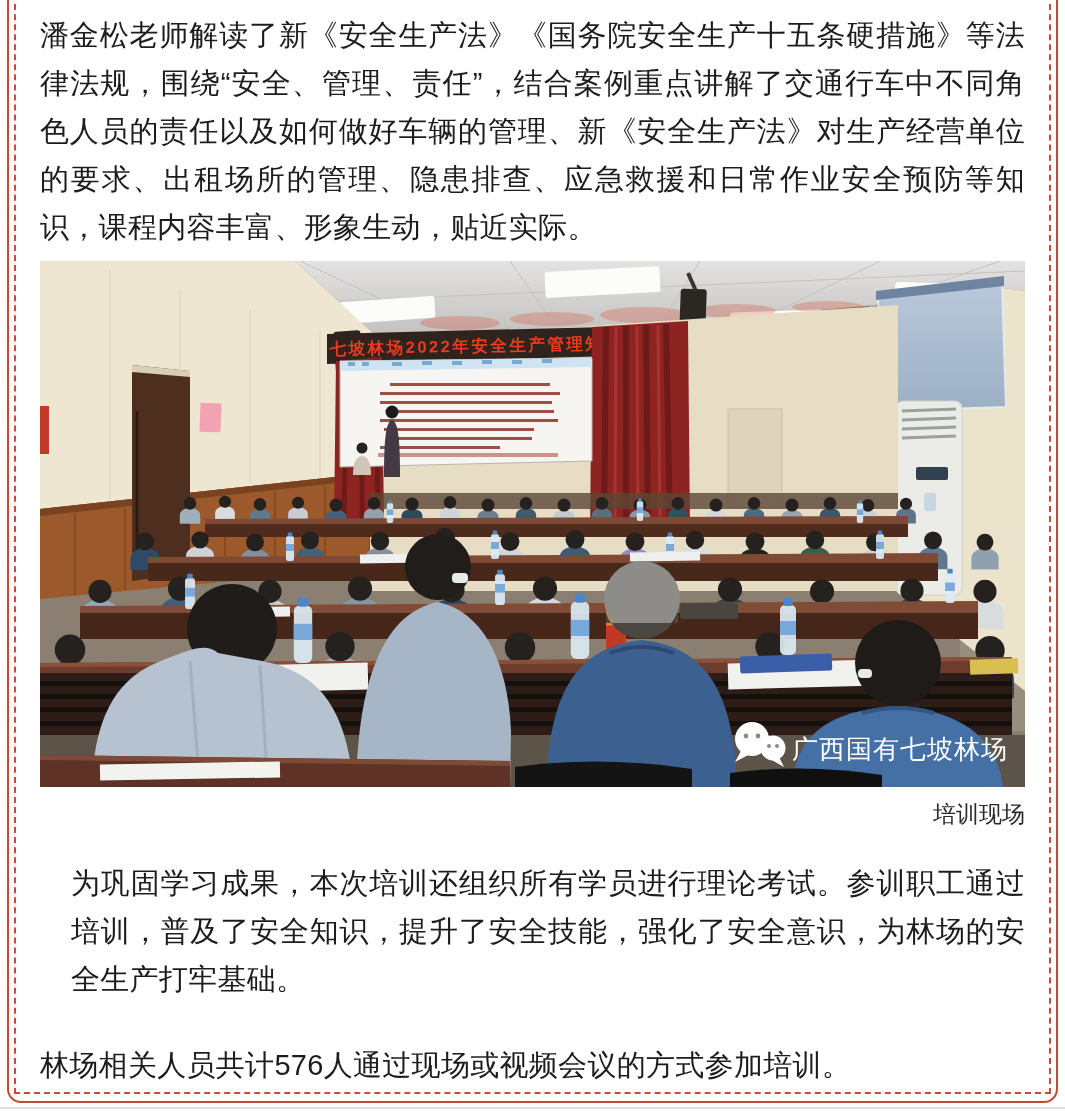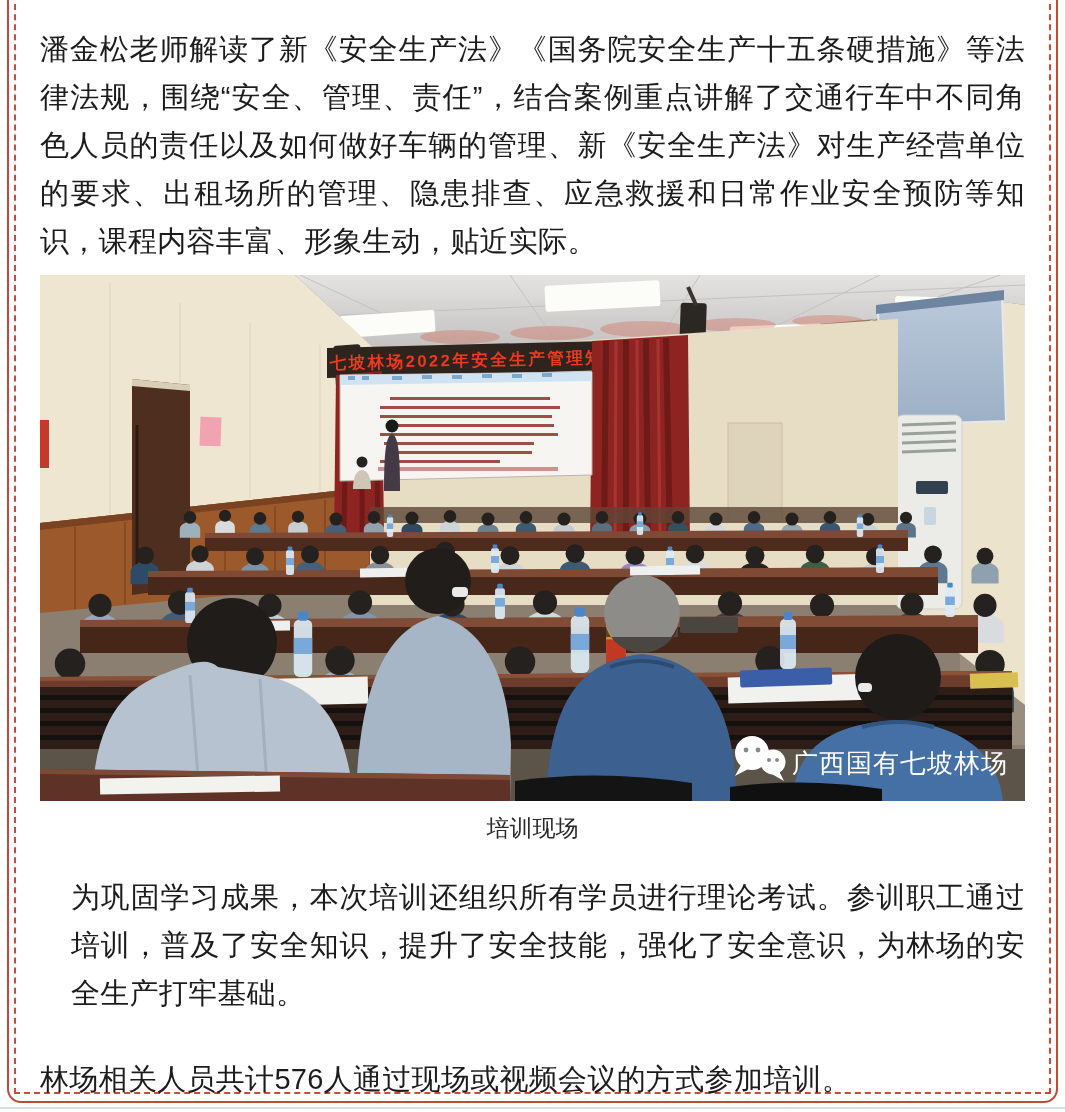--- a/index.html
+++ b/index.html
@@ -31,32 +31,32 @@
   }
   .body-text{
     margin:0;
     font-size:29px;
     line-height:48px;
     color:#1c1c1c;
     text-align:justify;
     text-justify:inter-ideograph;
     letter-spacing:0.3px;
   }
-  .p1{margin-top:25px;}
+  .p1{margin-top:11px;}
   .p2{margin-top:30px;margin-left:31px;}
   .p3{margin-top:38px;}
   figure{margin:10px 0 0 0;padding:0;}
   .photo{
     width:985px;height:526px;
     display:block;
     background:#8a7f70;
   }
   figcaption{
     margin-top:12px;
-    text-align:center;
+    text-align:right;
     font-size:23px;
     line-height:30px;
     color:#2a2a2a;
   }
 </style>
 </head>
 <body>
 
 <div class="page">
   <div class="border-solid"></div>

